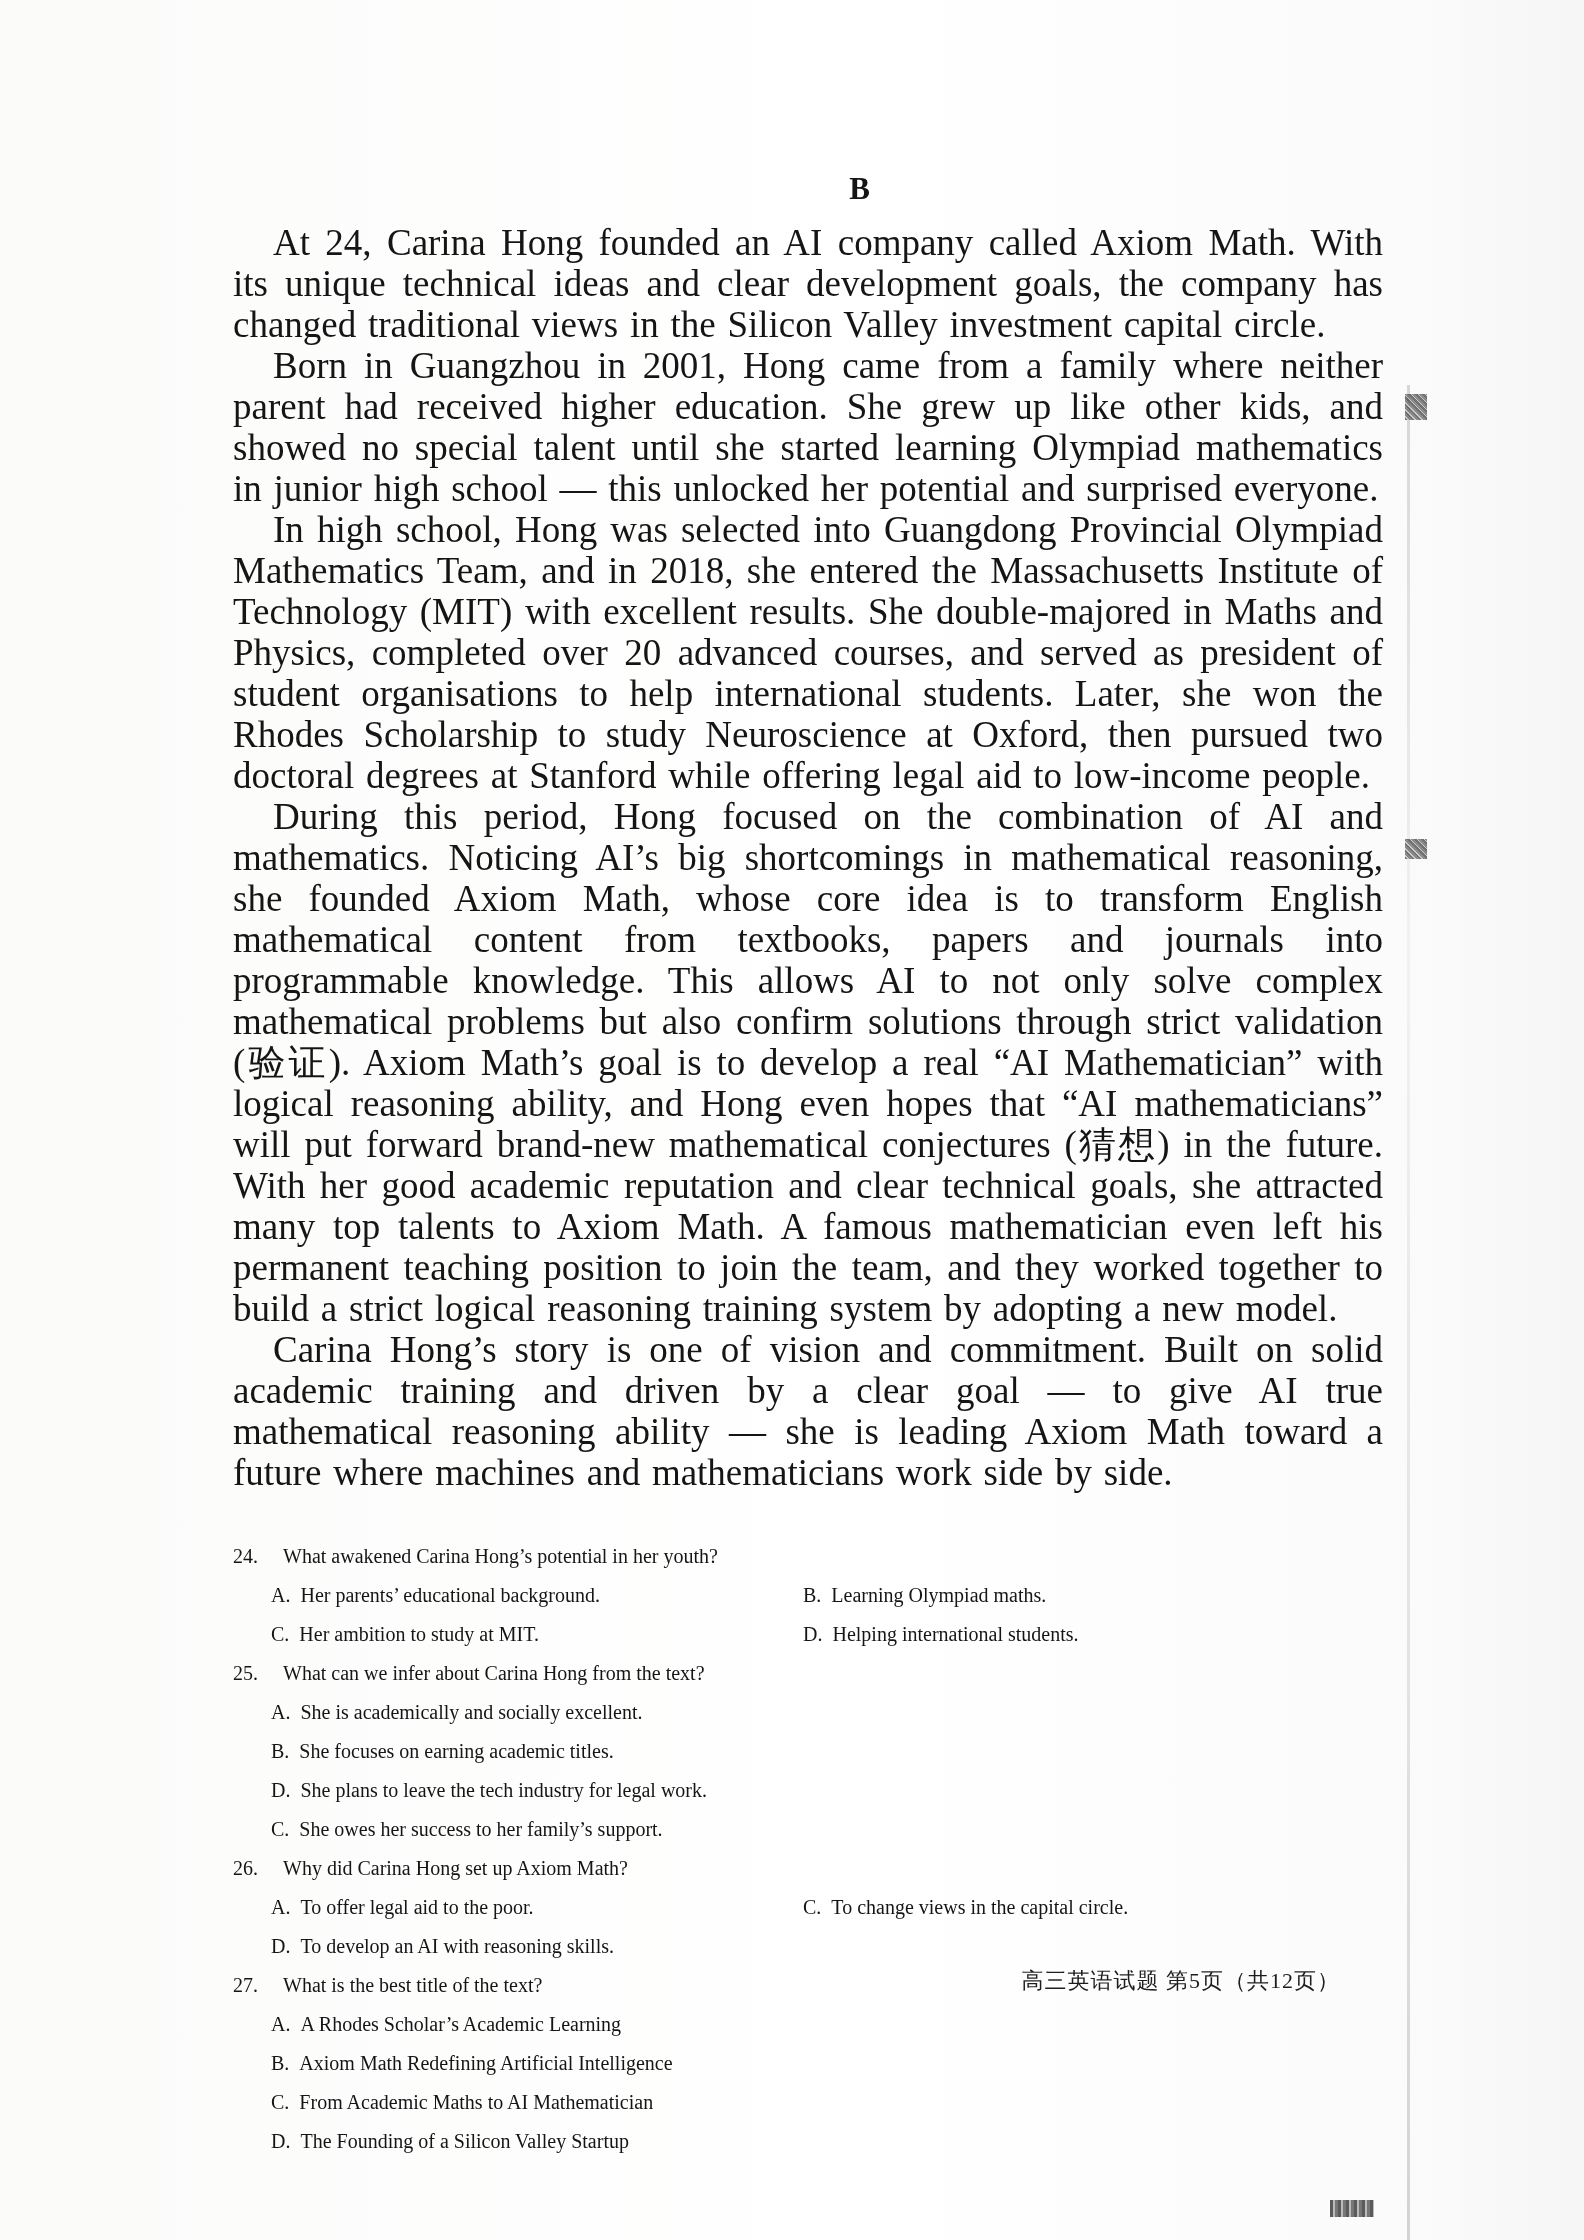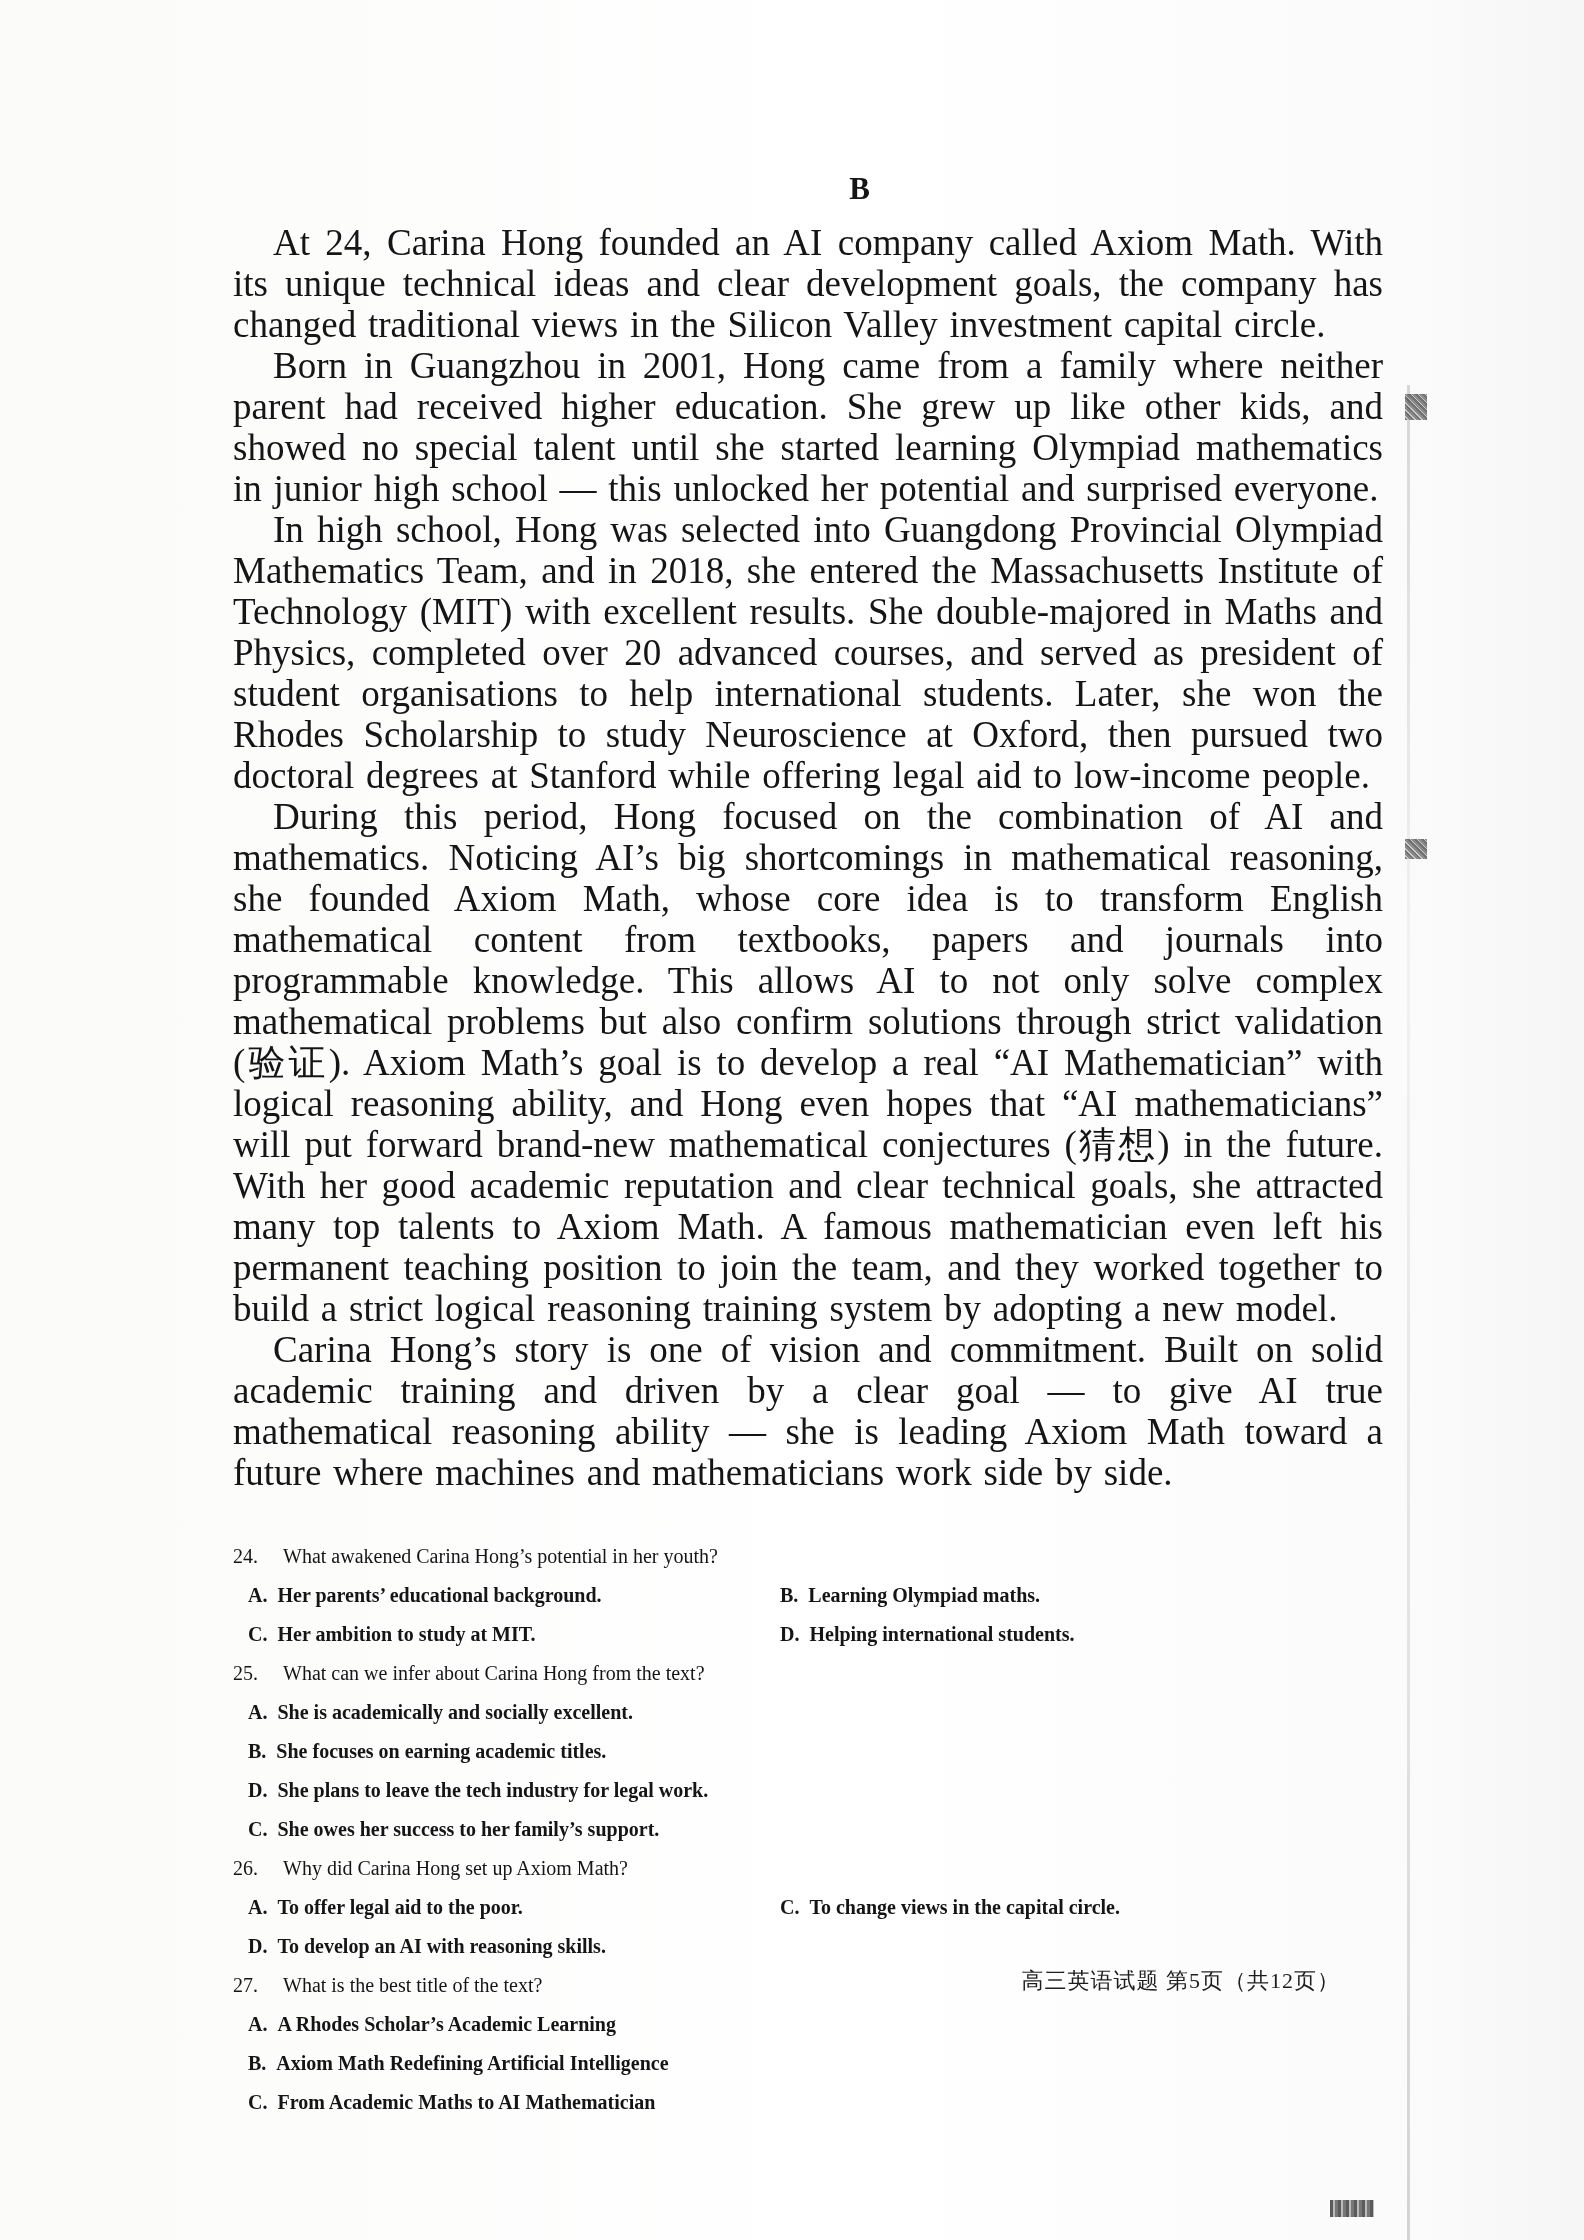--- a/index.html
+++ b/index.html
@@ -34,21 +34,21 @@
     text-indent:40px;
     word-spacing:2.5px;
   }
   .questions {
     margin-top:44px;
     font-size:20px;
     line-height:39px;
   }
   .q-stem { display:flex; }
   .q-num { flex:0 0 50px; }
-  .options { margin-left:15px;font-weight:bold; }
+  .options { margin-left:38px; }
   .options.two-col {
     display:grid;
     grid-template-columns:532px 1fr;
   }
   .opt { white-space:nowrap; }
   .opt-label { margin-right:10px; }
   .footer {
     position:absolute;
     top:1966px; left:120px; width:1220px;
     text-align:right;
@@ -130,20 +130,21 @@
 
       <div class="question">
         <div class="q-stem">
           <span class="q-num">27.</span>
           <span class="q-text">What is the best title of the text?</span>
         </div>
         <div class="options">
           <div class="opt"><span class="opt-label">A.</span><span>A Rhodes Scholar’s Academic Learning</span></div>
           <div class="opt"><span class="opt-label">B.</span><span>Axiom Math Redefining Artificial Intelligence</span></div>
           <div class="opt"><span class="opt-label">C.</span><span>From Academic Maths to AI Mathematician</span></div>
+          <div class="opt"><span class="opt-label">D.</span><span>The Founding of a Silicon Valley Startup</span></div>
         </div>
       </div>
 
     </div>
   </div>
 
   <div class="footer">高三英语试题 第5页（共12页）</div>
 
   <div class="edge-line"></div>
   <div class="artifact a1"></div>

